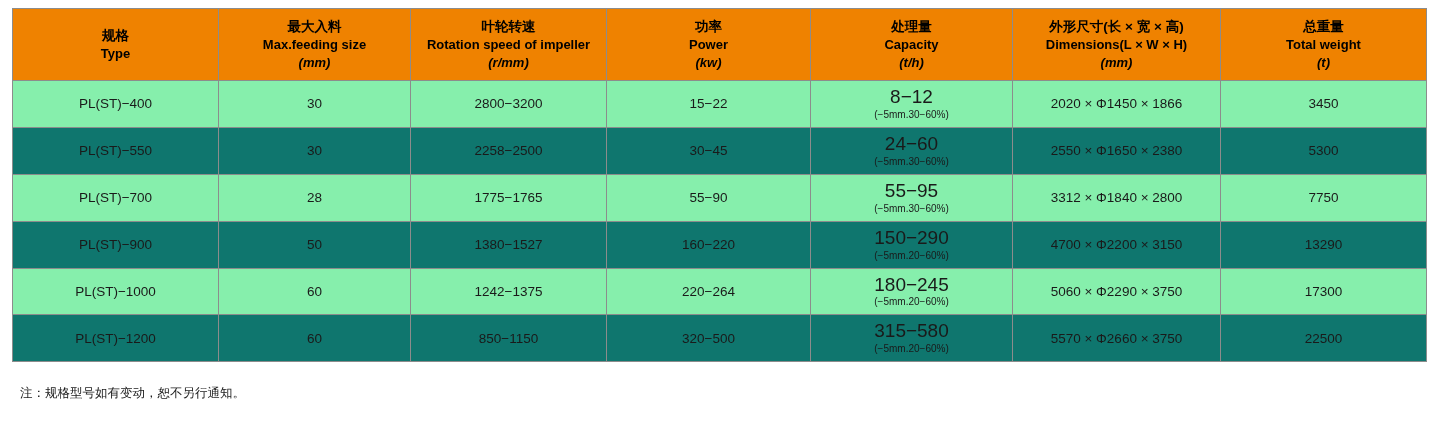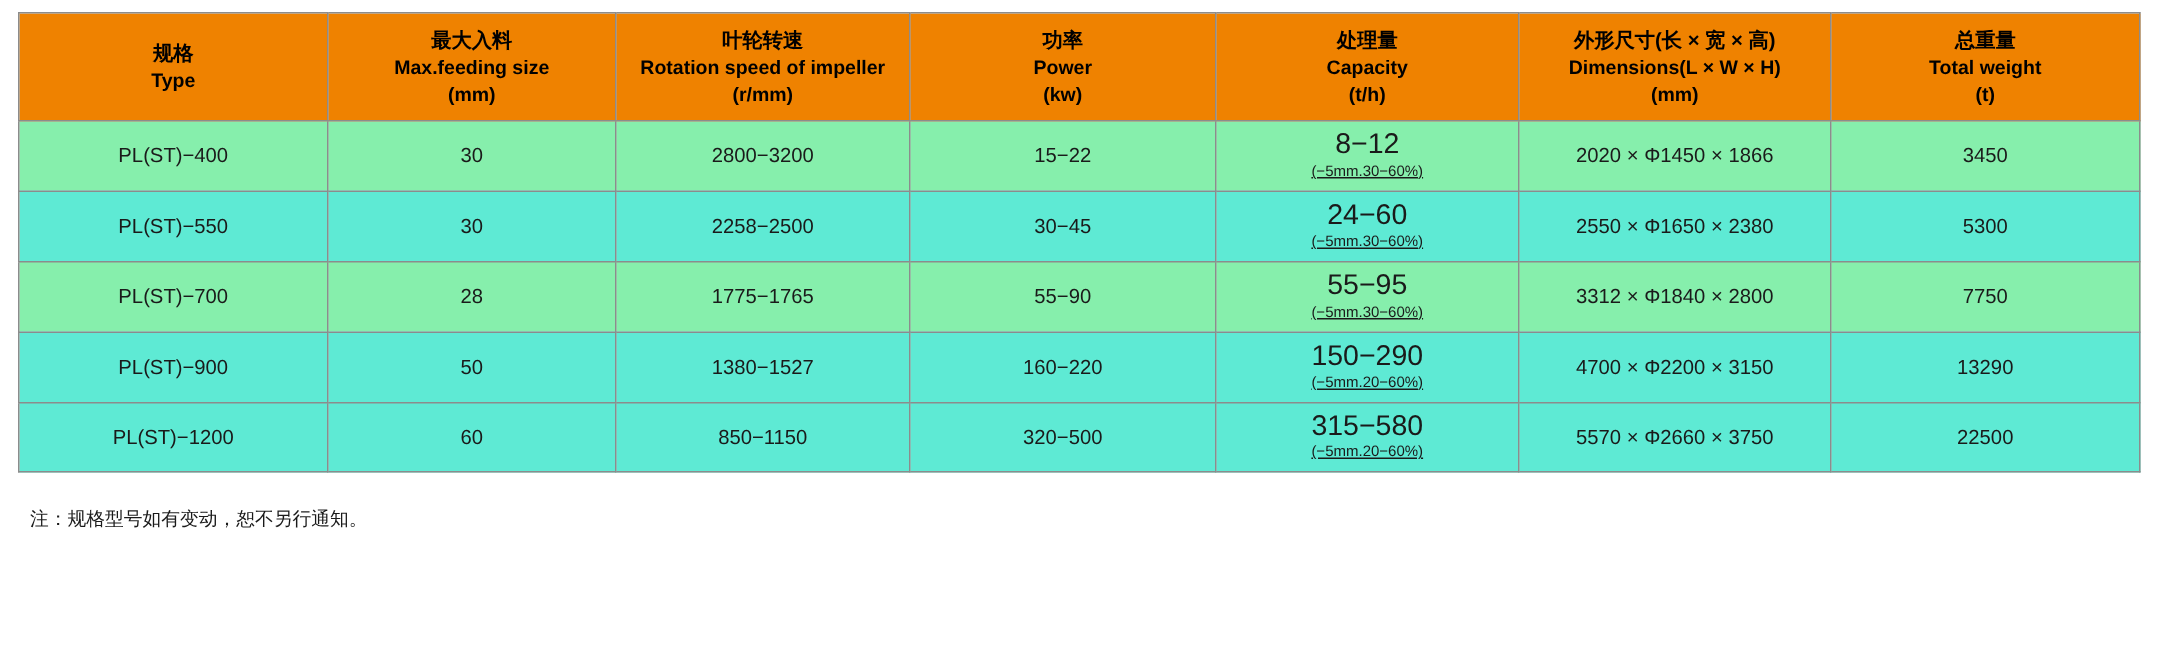--- a/index.html
+++ b/index.html
@@ -47,42 +47,42 @@
     display: block;
   }
   .hdr-cn {
     font-size: 13.5px;
   }
   .hdr-en {
     font-size: 13px;
   }
   .hdr-unit {
     font-size: 13px;
+    font-style: italic;
   }
   table.spec tbody td {
     font-size: 13.5px;
     padding: 6px 4px;
     height: 34px;
     box-sizing: border-box;
     background: #86efac;
   }
   table.spec tbody tr.alt td {
-    background: #5eead4;
+    background: #0f766e;
   }
   .cap-main {
     display: block;
     font-size: 19px;
     line-height: 1.1;
   }
   .cap-sub {
     display: block;
     font-size: 10px;
     line-height: 1.2;
     margin-top: 1px;
-    text-decoration: underline;
   }
   
   col.c0 { width: 206px; }
   col.c1 { width: 192px; }
   col.c2 { width: 196px; }
   col.c3 { width: 204px; }
   col.c4 { width: 202px; }
   col.c5 { width: 208px; }
   col.c6 { width: 206px; }
 
@@ -194,20 +194,32 @@
         <td>50</td>
         <td>1380−1527</td>
         <td>160−220</td>
         <td>
           <span class="cap-main">150−290</span>
           <span class="cap-sub">(−5mm.20−60%)</span>
         </td>
         <td>4700 × Φ2200 × 3150</td>
         <td>13290</td>
       </tr>
+      <tr>
+        <td>PL(ST)−1000</td>
+        <td>60</td>
+        <td>1242−1375</td>
+        <td>220−264</td>
+        <td>
+          <span class="cap-main">180−245</span>
+          <span class="cap-sub">(−5mm.20−60%)</span>
+        </td>
+        <td>5060 × Φ2290 × 3750</td>
+        <td>17300</td>
+      </tr>
       <tr class="alt">
         <td>PL(ST)−1200</td>
         <td>60</td>
         <td>850−1150</td>
         <td>320−500</td>
         <td>
           <span class="cap-main">315−580</span>
           <span class="cap-sub">(−5mm.20−60%)</span>
         </td>
         <td>5570 × Φ2660 × 3750</td>

